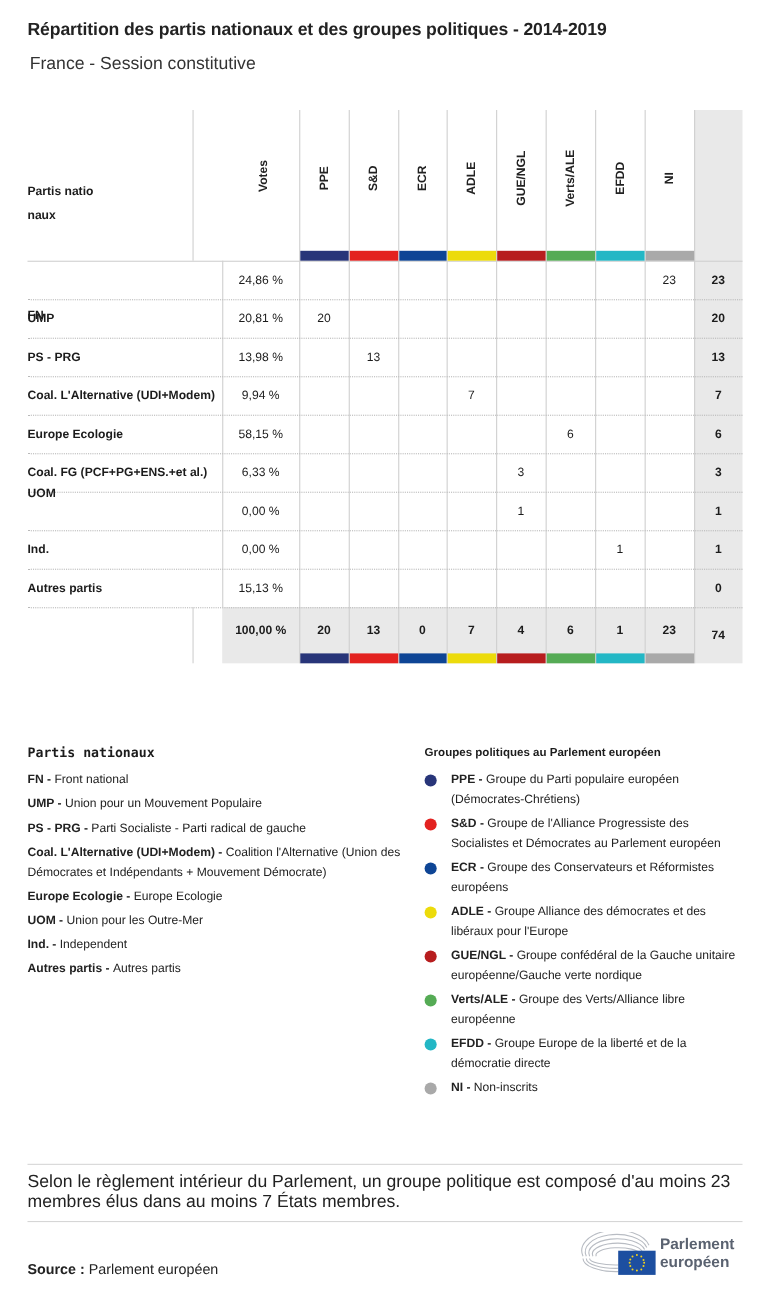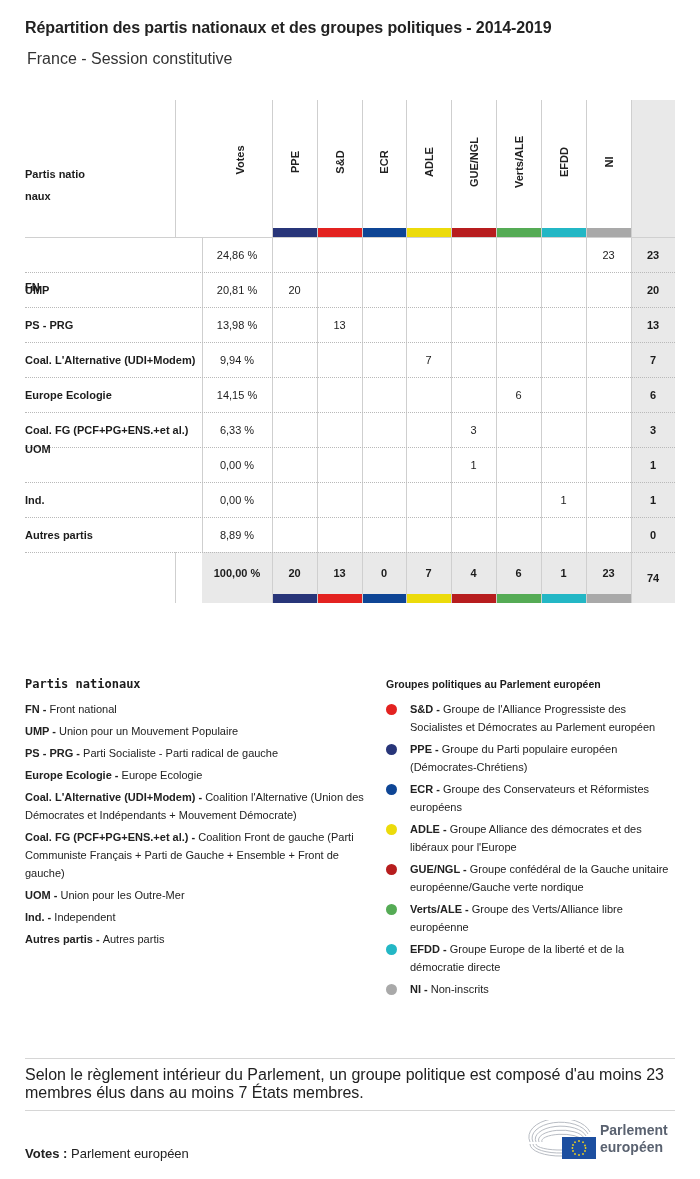--- a/index.html
+++ b/index.html
@@ -111,81 +111,80 @@
     <div class="cell bold" style="left: 631px; width: 44px; top: 282.5px;">20</div>
     <div class="cell party" style="top: 317.5px;">PS - PRG</div>
     <div class="cell" style="left: 202px; width: 70px; top: 317.5px;">13,98 %</div>
     <div class="cell" style="left: 317px; width: 45px; top: 317.5px;">13</div>
     <div class="cell bold" style="left: 631px; width: 44px; top: 317.5px;">13</div>
     <div class="cell party" style="top: 352.5px;">Coal. L'Alternative (UDI+Modem)</div>
     <div class="cell" style="left: 202px; width: 70px; top: 352.5px;">9,94 %</div>
     <div class="cell" style="left: 406px; width: 45px; top: 352.5px;">7</div>
     <div class="cell bold" style="left: 631px; width: 44px; top: 352.5px;">7</div>
     <div class="cell party" style="top: 387.5px;">Europe Ecologie</div>
-    <div class="cell" style="left: 202px; width: 70px; top: 387.5px;">14,15 %</div>
+    <div class="cell" style="left: 202px; width: 70px; top: 387.5px;">58,15 %</div>
     <div class="cell" style="left: 496px; width: 45px; top: 387.5px;">6</div>
     <div class="cell bold" style="left: 631px; width: 44px; top: 387.5px;">6</div>
     <div class="cell party" style="top: 422.5px;">Coal. FG (PCF+PG+ENS.+et al.)</div>
     <div class="cell" style="left: 202px; width: 70px; top: 422.5px;">6,33 %</div>
     <div class="cell" style="left: 451px; width: 45px; top: 422.5px;">3</div>
     <div class="cell bold" style="left: 631px; width: 44px; top: 422.5px;">3</div>
     <div class="cell party" style="top: 442px;">UOM</div>
     <div class="cell" style="left: 202px; width: 70px; top: 457.5px;">0,00 %</div>
     <div class="cell" style="left: 451px; width: 45px; top: 457.5px;">1</div>
     <div class="cell bold" style="left: 631px; width: 44px; top: 457.5px;">1</div>
     <div class="cell party" style="top: 492.5px;">Ind.</div>
     <div class="cell" style="left: 202px; width: 70px; top: 492.5px;">0,00 %</div>
     <div class="cell" style="left: 541px; width: 45px; top: 492.5px;">1</div>
     <div class="cell bold" style="left: 631px; width: 44px; top: 492.5px;">1</div>
     <div class="cell party" style="top: 527.5px;">Autres partis</div>
-    <div class="cell" style="left: 202px; width: 70px; top: 527.5px;">8,89 %</div>
+    <div class="cell" style="left: 202px; width: 70px; top: 527.5px;">15,13 %</div>
     <div class="cell bold" style="left: 631px; width: 44px; top: 527.5px;">0</div>
     <div class="cell bold" style="left: 202px; width: 70px; top: 566px;">100,00 %</div>
     <div class="cell bold" style="left: 272px; width: 45px; top: 566px;">20</div>
     <div class="cell bold" style="left: 317px; width: 45px; top: 566px;">13</div>
     <div class="cell bold" style="left: 362px; width: 44px; top: 566px;">0</div>
     <div class="cell bold" style="left: 406px; width: 45px; top: 566px;">7</div>
     <div class="cell bold" style="left: 451px; width: 45px; top: 566px;">4</div>
     <div class="cell bold" style="left: 496px; width: 45px; top: 566px;">6</div>
     <div class="cell bold" style="left: 541px; width: 45px; top: 566px;">1</div>
     <div class="cell bold" style="left: 586px; width: 45px; top: 566px;">23</div>
     <div class="cell bold" style="left: 631px; width: 44px; top: 571px;">74</div>
   </div>
 
 <div class="leg-title-l">Partis nationaux</div>
 <div class="leg-l" id="leg-l">
     <div class="item"><b>FN - </b><span>Front national</span></div>
     <div class="item"><b>UMP - </b><span>Union pour un Mouvement Populaire</span></div>
     <div class="item"><b>PS - PRG - </b><span>Parti Socialiste - Parti radical de gauche</span></div>
+    <div class="item"><b>Coal. L'Alternative (UDI+Modem) - </b><span>Coalition l'Alternative (Union des Démocrates et Indépendants + Mouvement Démocrate)</span></div>
     <div class="item"><b>Europe Ecologie - </b><span>Europe Ecologie</span></div>
-    <div class="item"><b>Coal. L'Alternative (UDI+Modem) - </b><span>Coalition l'Alternative (Union des Démocrates et Indépendants + Mouvement Démocrate)</span></div>
-    <div class="item"><b>Coal. FG (PCF+PG+ENS.+et al.) - </b><span>Coalition Front de gauche (Parti Communiste Français + Parti de Gauche + Ensemble + Front de gauche)</span></div>
     <div class="item"><b>UOM - </b><span>Union pour les Outre-Mer</span></div>
     <div class="item"><b>Ind. - </b><span>Independent</span></div>
     <div class="item"><b>Autres partis - </b><span>Autres partis</span></div>
   </div>
 
 <div class="leg-title-r">Groupes politiques au Parlement européen</div>
 <div class="leg-r" id="leg-r">
+    <div class="item"><span class="dot" style="background: rgb(40, 53, 121);"></span><b>PPE - </b><span>Groupe du Parti populaire européen (Démocrates-Chrétiens)</span></div>
     <div class="item"><span class="dot" style="background: rgb(227, 34, 32);"></span><b>S&amp;D - </b><span>Groupe de l'Alliance Progressiste des Socialistes et Démocrates au Parlement européen</span></div>
-    <div class="item"><span class="dot" style="background: rgb(40, 53, 121);"></span><b>PPE - </b><span>Groupe du Parti populaire européen (Démocrates-Chrétiens)</span></div>
     <div class="item"><span class="dot" style="background: rgb(14, 69, 149);"></span><b>ECR - </b><span>Groupe des Conservateurs et Réformistes européens</span></div>
     <div class="item"><span class="dot" style="background: rgb(236, 219, 11);"></span><b>ADLE - </b><span>Groupe Alliance des démocrates et des libéraux pour l'Europe</span></div>
     <div class="item"><span class="dot" style="background: rgb(183, 29, 30);"></span><b>GUE/NGL - </b><span>Groupe confédéral de la Gauche unitaire européenne/Gauche verte nordique</span></div>
     <div class="item"><span class="dot" style="background: rgb(85, 171, 85);"></span><b>Verts/ALE - </b><span>Groupe des Verts/Alliance libre européenne</span></div>
     <div class="item"><span class="dot" style="background: rgb(35, 183, 197);"></span><b>EFDD - </b><span>Groupe Europe de la liberté et de la démocratie directe</span></div>
     <div class="item"><span class="dot" style="background: rgb(169, 169, 169);"></span><b>NI - </b><span>Non-inscrits</span></div>
   </div>
 
 <div class="rule" style="top:1058px"></div>
 <div class="note">Selon le règlement intérieur du Parlement, un groupe politique est composé d'au moins 23 membres élus dans au moins 7 États membres.</div>
 <div class="rule" style="top:1110px"></div>
 
 <div class="source">
-  <b>Votes :</b>
+  <b>Source :</b>
   <span>Parlement européen</span>
 </div>
 
 <div class="logo">
   <svg width="70" height="40" viewBox="0 0 70 40">
     <g fill="none" stroke="#b8bcc3" stroke-width="1">
       <path d="M2 22 A30 18 0 0 1 62 12"></path>
       <path d="M5 22 A27 15 0 0 1 60 14"></path>
       <path d="M8 22 A24 12 0 0 1 58 16"></path>
       <path d="M11 22 A21 9 0 0 1 56 18"></path>

